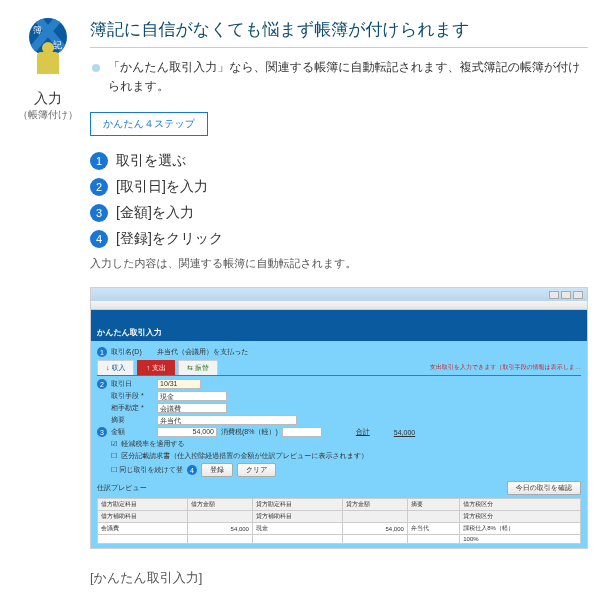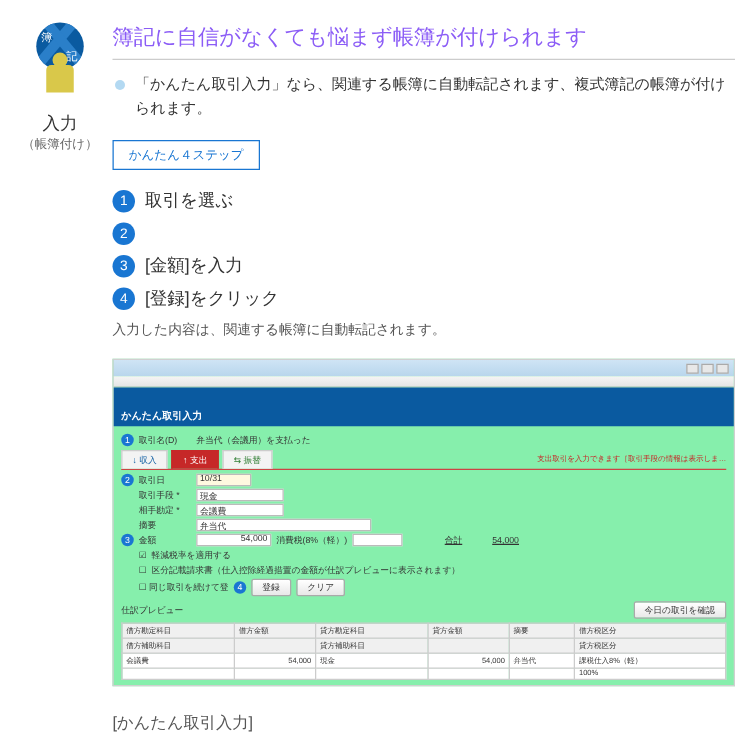--- a/index.html
+++ b/index.html
@@ -12,29 +12,29 @@
   .logo-circle::before, .logo-circle::after { content: ""; position: absolute; background: #2a7fc9; width: 8px; height: 54px; top: -8px; }
   .logo-circle::before { left: 10px; transform: rotate(40deg); }
   .logo-circle::after { left: 20px; transform: rotate(-40deg); }
   .logo-text { position: absolute; color: #fff; font-size: 9px; top: 6px; left: 4px; }
   .logo-text2 { position: absolute; color: #fff; font-size: 9px; bottom: 4px; right: 5px; }
   .person { width: 22px; height: 22px; background: #d9c84a; border-radius: 4px 4px 0 0; margin: -4px auto 0; position: relative; }
   .person::before { content: ""; position: absolute; width: 12px; height: 12px; background: #d9c84a; border-radius: 50%; top: -10px; left: 5px; }
   .side-label { font-size: 14px; margin-top: 16px; color: #333; }
   .side-sub { font-size: 10px; color: #666; }
   .main { flex: 1; padding-left: 6px; }
-  h1 { color: #8b5cf6; font-size: 17px; font-weight: 500; border-bottom: 1px solid #ccc; padding-bottom: 6px; margin-bottom: 10px; }
+  h1 { color: #0c4a6e; font-size: 17px; font-weight: 500; border-bottom: 1px solid #ccc; padding-bottom: 6px; margin-bottom: 10px; }
   .bullet-line { display: flex; align-items: flex-start; margin: 6px 0; line-height: 1.6; font-size: 12px; }
   .bullet-dot { width: 8px; height: 8px; background: #b3d9f2; border-radius: 50%; margin: 6px 8px 0 2px; flex-shrink: 0; }
   .step-badge { display: inline-block; border: 1.5px solid #1976d2; color: #1976d2; padding: 4px 12px; font-size: 10px; margin: 10px 0 8px; }
   .steps { list-style: none; }
   .steps li { display: flex; align-items: center; margin: 8px 0; font-size: 14px; }
   .num { width: 18px; height: 18px; background: #1976d2; color: #fff; border-radius: 50%; display: inline-flex; align-items: center; justify-content: center; font-size: 11px; margin-right: 8px; }
   .note { font-size: 11px; color: #555; margin: 6px 0 10px; }
-  .screenshot { border: 1px solid #d0d0d0; background: #86efac; font-size: 7px; color: #333; margin-top: 16px; }
+  .screenshot { border: 1px solid #d0d0d0; background: #7dd3fc; font-size: 7px; color: #333; margin-top: 16px; }
   .titlebar { background: linear-gradient(#cfe4f5, #b8d6ec); height: 13px; display: flex; align-items: center; padding: 0 4px; justify-content: space-between; }
   .titlebar .wb { display: flex; gap: 2px; }
   .titlebar .wb span { width: 10px; height: 8px; background: #e8e8e8; border: 0.5px solid #aaa; }
   .menubar { background: linear-gradient(#f5f5f5, #e5e5e5); height: 9px; border-bottom: 1px solid #ccc; }
   .blue-header { background: #0a5aa0; color: #fff; padding: 3px 6px; font-size: 8px; font-weight: bold; }
   .panel { padding: 4px 6px; }
   .row { display: flex; align-items: center; margin: 2px 0; gap: 4px; }
   .mini-num { width: 10px; height: 10px; background: #1976d2; color: #fff; border-radius: 50%; font-size: 7px; display: inline-flex; align-items: center; justify-content: center; }
   .field-label { width: 42px; font-size: 7px; }
   .inp { border: 1px solid #bbb; background: #fff; height: 10px; min-width: 40px; }
@@ -81,20 +81,21 @@
 
     <div class="step-badge">かんたん４ステップ</div>
 
     <ul class="steps">
       <li>
           <span class="num">1</span>
           <span>取引を選ぶ</span>
         </li>
       <li>
           <span class="num">2</span>
+          <span>[取引日]を入力</span>
         </li>
       <li>
           <span class="num">3</span>
           <span>[金額]を入力</span>
         </li>
       <li>
           <span class="num">4</span>
           <span>[登録]をクリック</span>
         </li>
     </ul>

